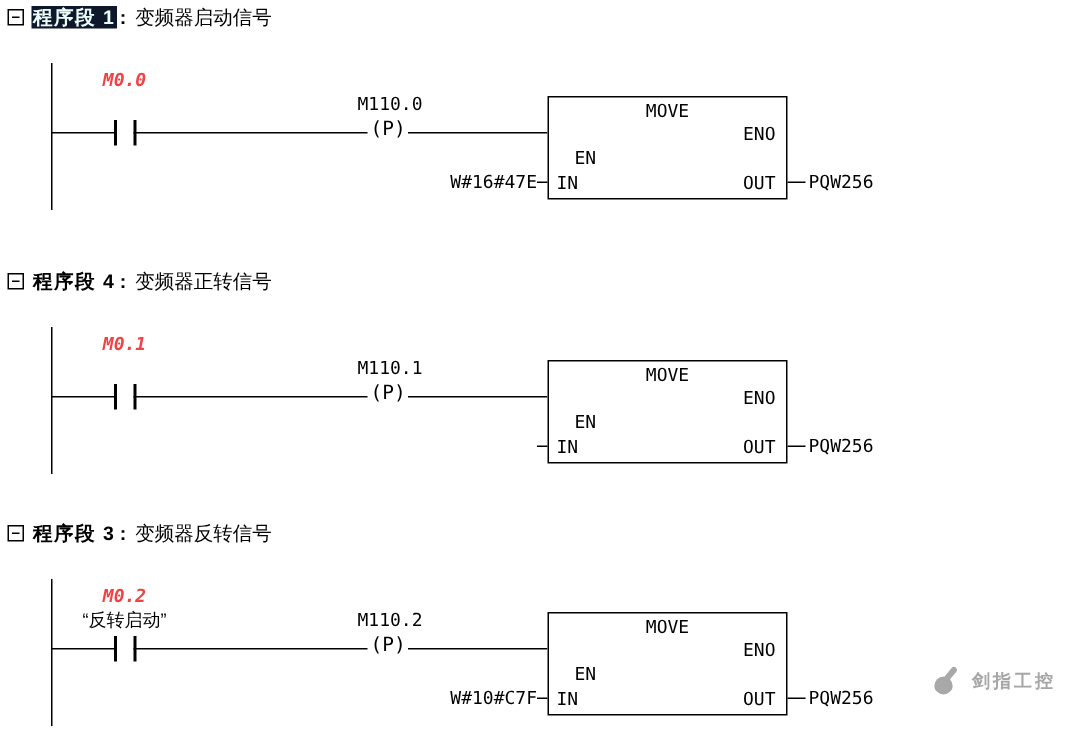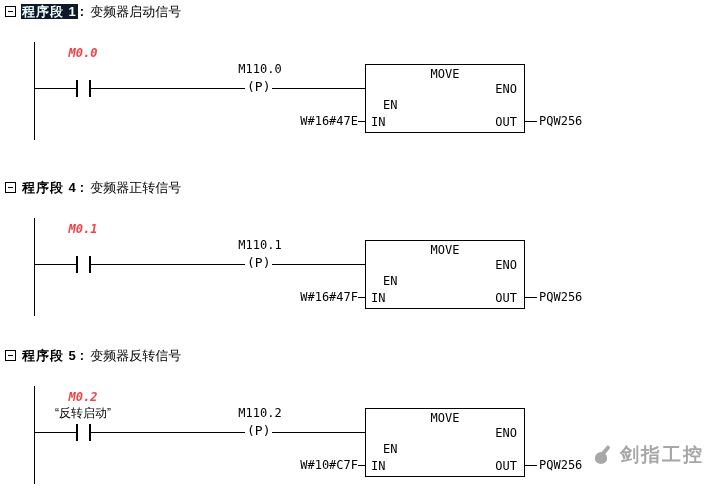--- a/index.html
+++ b/index.html
@@ -65,21 +65,21 @@
   .in-stub   { position:absolute; top:121px; left:358px; width:7px;  height:1px; background:#000; }
   .out-stub  { position:absolute; top:121px; left:525px; width:12px; height:1px; background:#000; }
   .out-value { position:absolute; top:114px; left:539px; }
 
   .watermark {
     position:absolute; top:442px; right:14px;
     display:flex; align-items:center; gap:6px;
     color:#a6a6a6;
   }
   .wm-text {
-    font-size:19px; font-weight:bold; letter-spacing:2px;
+    font-size:12px; font-weight:bold; letter-spacing:2px;
     font-family:"Liberation Sans", sans-serif;
   }
 </style>
 </head>
 <body>
 
 <div class="screen">
 
   <section class="network net1">
     <div class="net-header">
@@ -131,33 +131,32 @@
       <div class="contact-addr">M0.1</div>
       <div class="coil-addr">M110.1</div>
       <div class="coil-symbol">(P)</div>
       <div class="move-box">
         <div class="mb-title">MOVE</div>
         <div class="mb-en">EN</div>
         <div class="mb-eno">ENO</div>
         <div class="mb-in">IN</div>
         <div class="mb-out">OUT</div>
       </div>
-      <div class="in-value">W#16#47F</div>
       <div class="in-stub"></div>
       <div class="out-stub"></div>
       <div class="out-value">PQW256</div>
     </div>
   </section>
 
   <section class="network net3">
     <div class="net-header">
       <span class="collapse-box">
           <span class="minus"></span>
         </span>
-      <span class="net-prefix">程序段 5</span>
+      <span class="net-prefix">程序段 3</span>
       <span class="net-sep">:</span>
       <span class="net-title">变频器反转信号</span>
     </div>
     <div class="ladder">
       <div class="rail"></div>
       <div class="rung"></div>
       <div class="contact-gap"></div>
       <div class="contact-bar bar1"></div>
       <div class="contact-bar bar2"></div>
       <div class="contact-addr">M0.2</div>

